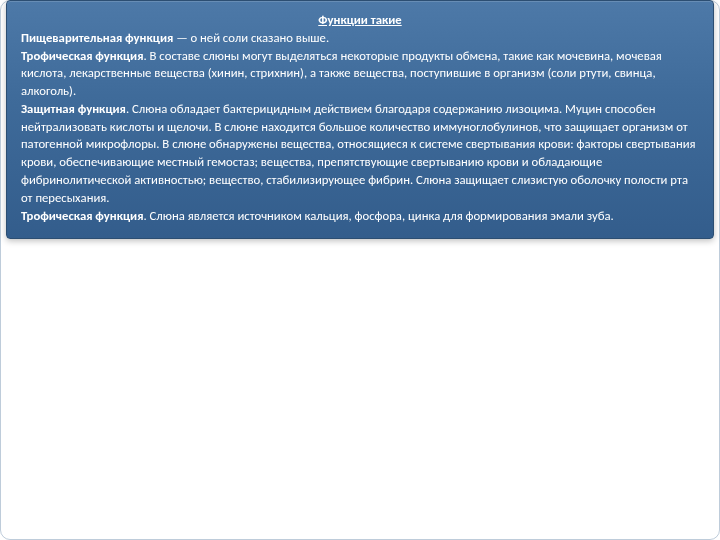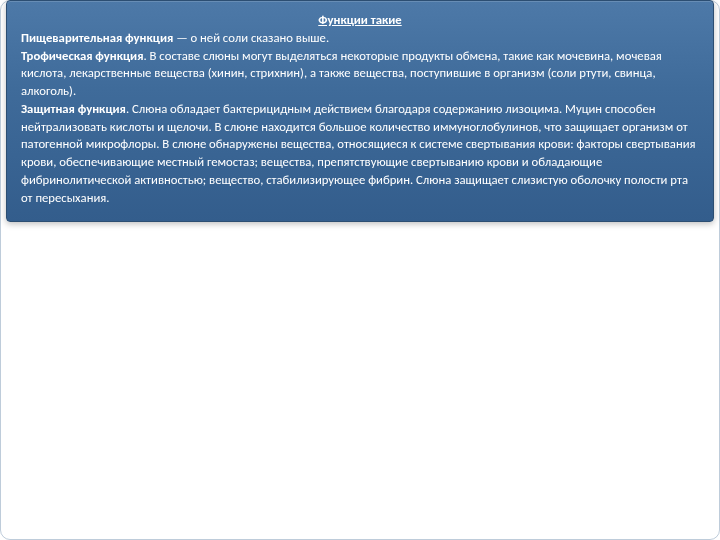--- a/index.html
+++ b/index.html
@@ -60,13 +60,16 @@
   </span>
 
   <span class="para">
     <span class="fn-label">Трофическая функция</span><span>. В составе слюны могут выделяться некоторые продукты обмена, такие как мочевина, мочевая кислота, лекарственные вещества (хинин, стрихнин), а также вещества, поступившие в организм (соли ртути, свинца, алкоголь).</span>
   </span>
 
   <span class="para">
     <span class="fn-label">Защитная функция</span><span>. Слюна обладает бактерицидным действием благодаря содержанию лизоцима. Муцин способен нейтрализовать кислоты и щелочи. В слюне находится большое количество иммуноглобулинов, что защищает организм от патогенной микрофлоры. В слюне обнаружены вещества, относящиеся к системе свертывания крови: факторы свертывания крови, обеспечивающие местный гемостаз; вещества, препятствующие свертыванию крови и обладающие фибринолитической активностью; вещество, стабилизирующее фибрин. Слюна защищает слизистую оболочку полости рта от пересыхания.</span>
   </span>
 
+  <span class="para">
+    <span class="fn-label">Трофическая функция</span><span>. Слюна является источником кальция, фосфора, цинка для формирования эмали зуба.</span>
+  </span>
 </div>
 
 </body></html>

